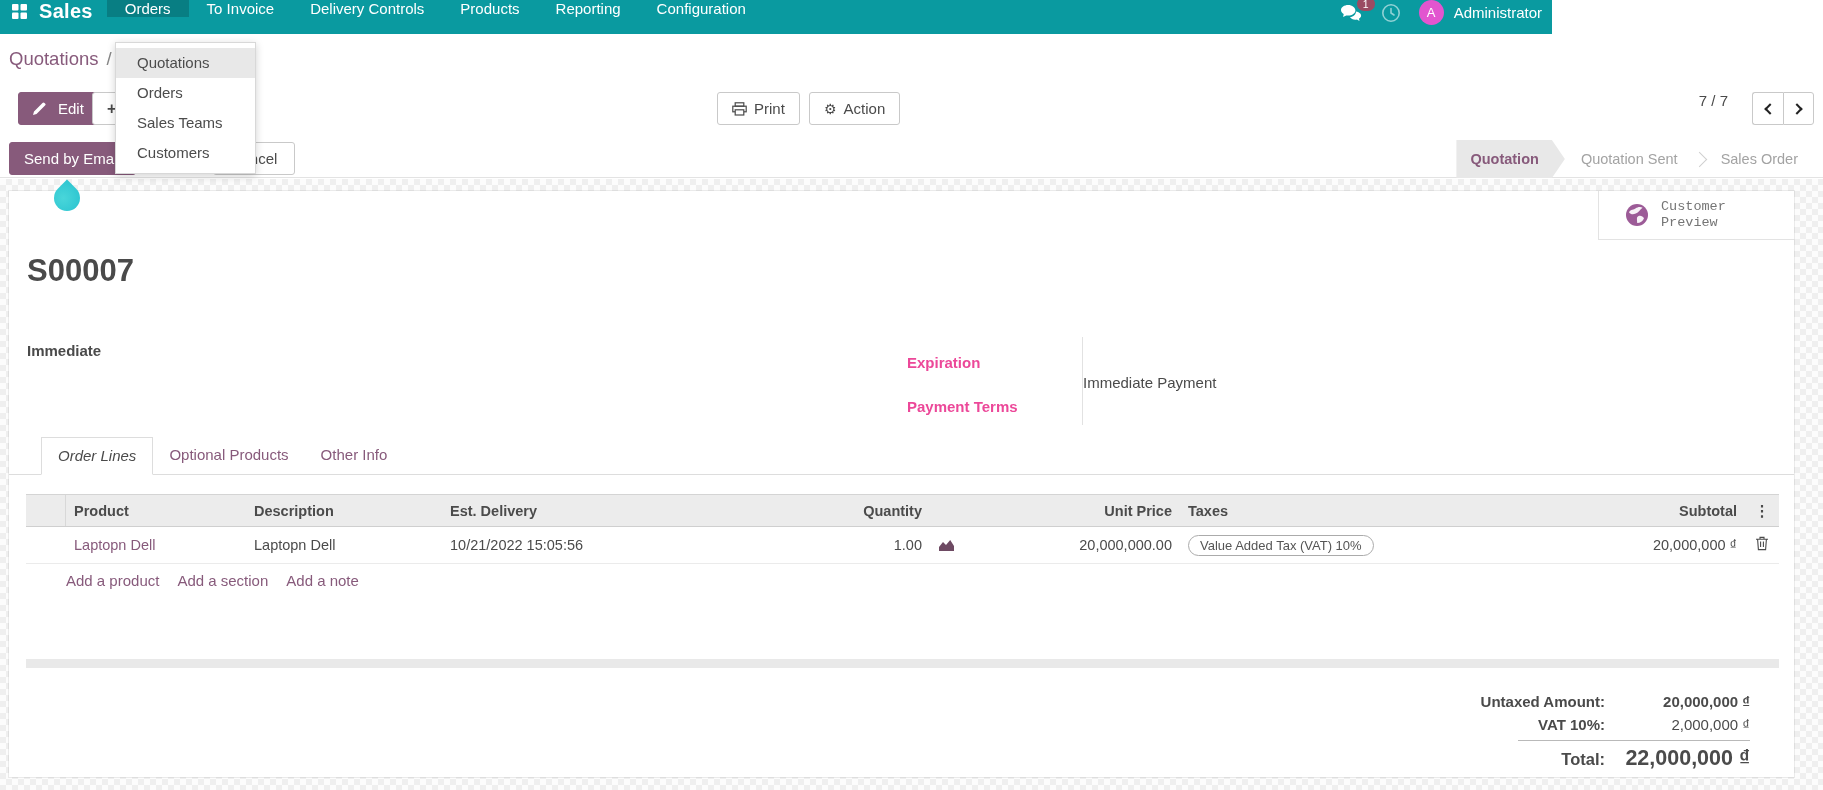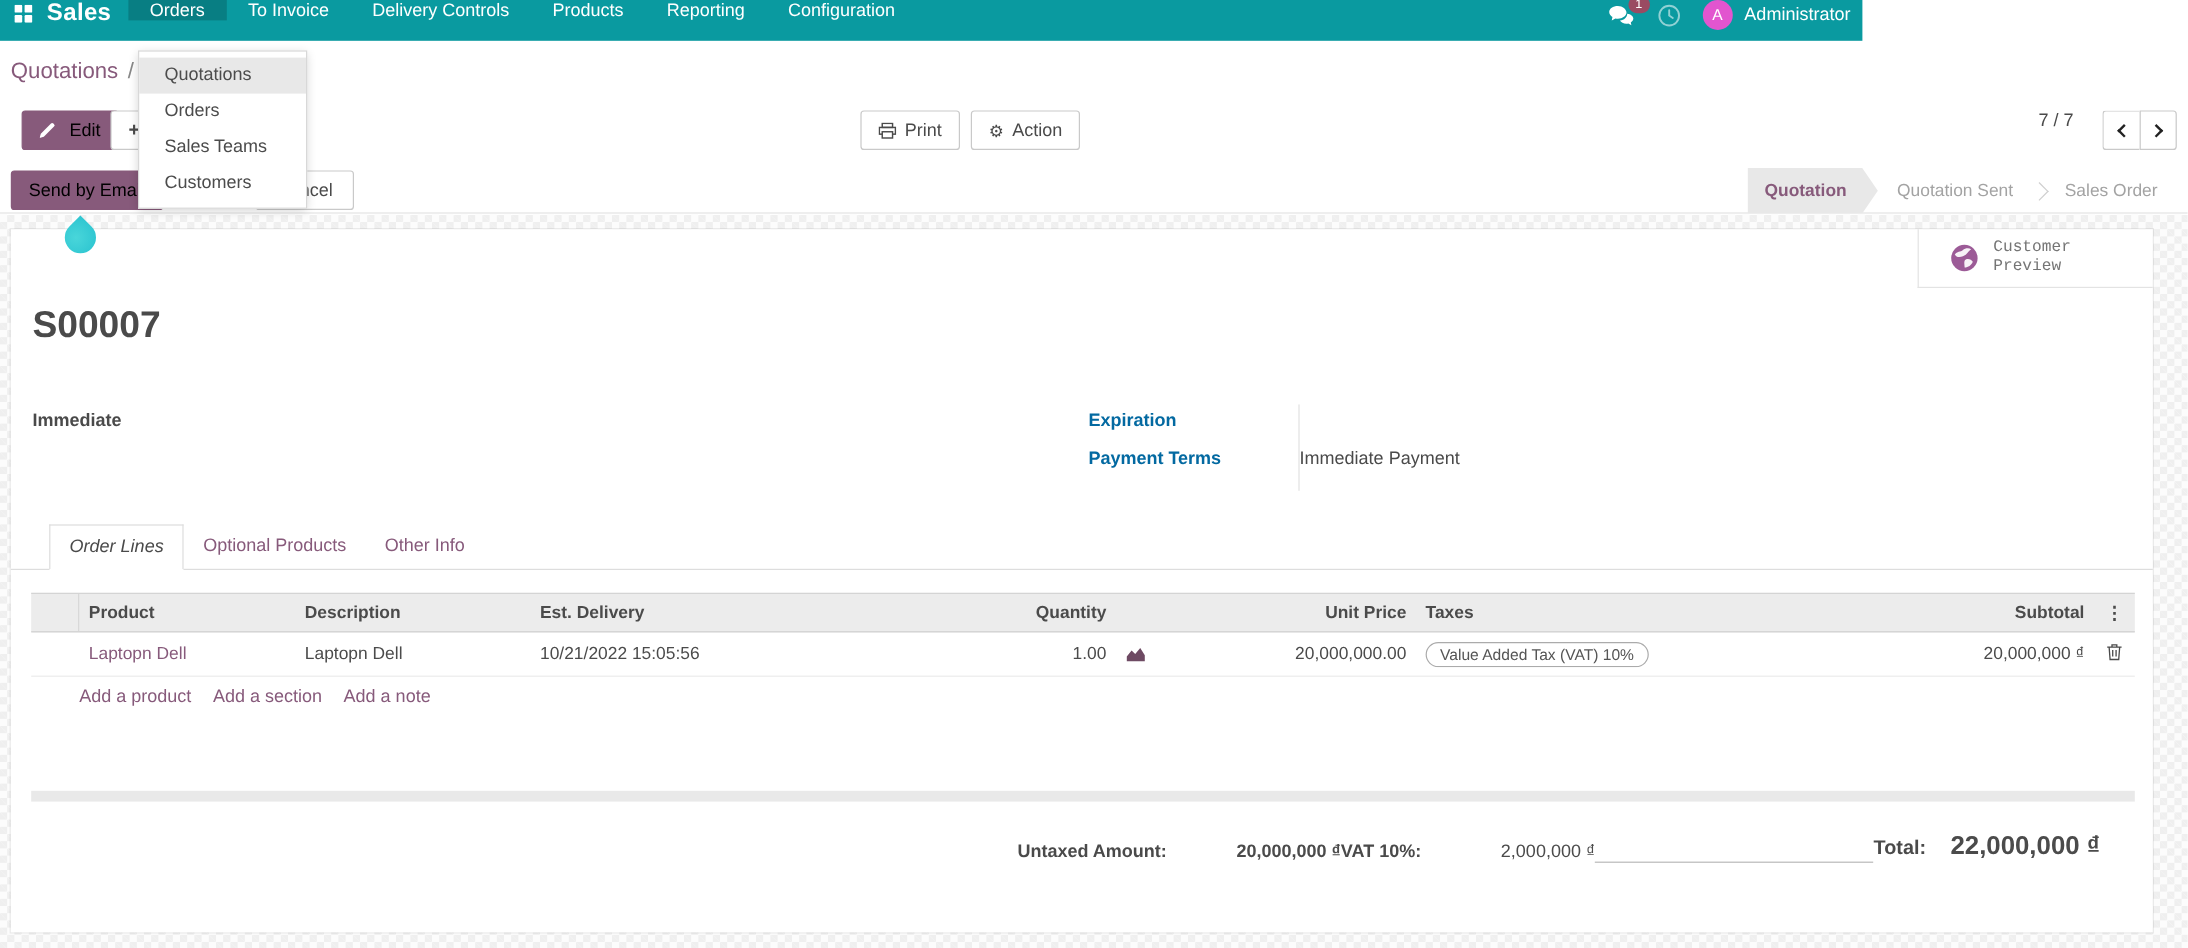--- a/index.html
+++ b/index.html
@@ -23,21 +23,21 @@
 
   
   .control-panel { position:absolute; left:0; top:34px; width:1823px; height:106px; background:#fff; }
   .breadcrumb { position:absolute; left:9px; top:14px; font-size:18.5px;
     color:var(--accent-purple,#875A7B); }
   .breadcrumb .sep { margin-left:8px; color:#888; }
   .btn-row { position:absolute; left:0; top:58px; width:100%; height:34px; }
   .btn { display:inline-flex; align-items:center; gap:7px; height:33px; padding:0 14px;
     font-size:15px; border-radius:3px; border:1px solid #c9c9c9; background:#fff;
     color:#4a4a4a; cursor:pointer; vertical-align:top; }
-  .btn.primary { background:var(--accent-purple,#875A7B); border-color:var(--accent-purple,#875A7B); color:#000000;gap:12px; }
+  .btn.primary { background:var(--accent-purple,#875A7B); border-color:var(--accent-purple,#875A7B); color:#ffffff;gap:12px; }
   .btn-edit { position:absolute; left:18px; }
   .btn-create { position:absolute; left:92px; width:92px; }
   .btn-print { position:absolute; left:717px; }
   .btn-action { position:absolute; left:809px; }
   .pager { position:absolute; right:9px; top:0; display:flex; align-items:flex-start; gap:24px; }
   .pager-count { font-size:15px; color:#4a4a4a; }
   .pager-btns { display:flex; }
   .pager-btn { width:31px; height:33px; border:1px solid #c9c9c9; background:#fff;
     display:flex; align-items:center; justify-content:center; cursor:pointer; }
   .pager-btn:first-child { border-right:none; border-radius:3px 0 0 3px; }
@@ -82,21 +82,21 @@
 
   .sheet-title { position:absolute; left:18px; top:62px; font-size:31px; font-weight:bold; color:#4a4a4a; }
 
   .fields-left { position:absolute; left:18px; top:146px; display:flex; }
   .fields-left .flabel { width:176px; font-size:15px; font-weight:bold; color:#4a4a4a; padding-top:5px; }
   .fields-left .fvals { border-left:1px solid #e2e2e2; min-height:56px; padding:5px 0 0 10px; }
   .link { color:var(--accent-purple,#875A7B); text-decoration:none; font-size:15px; cursor:pointer; }
 
   .fields-right { position:absolute; left:898px; top:146px; display:flex; }
   .fr-labels { width:175px; display:flex; flex-direction:column; }
-  .fr-labels div { font-size:15px; font-weight:bold; color:#0369a1; height:32px; padding-top:5px; }
+  .fr-labels div { font-size:15px; font-weight:bold; color:#ec4899; height:32px; padding-top:5px;margin-top:12px; }
   .fr-vals { border-left:1px solid #e2e2e2; min-height:72px; 
     display:flex; flex-direction:column; }
   .fr-vals div { font-size:15px; color:#4a4a4a; height:32px; padding-top:5px; min-width:180px; }
 
   
   .tabs { position:absolute; left:0; top:246px; width:100%; padding-left:32px;
     display:flex; border-bottom:1px solid #ddd; }
   .tab { padding:9px 16px 10px; font-size:15px; color:var(--accent-purple,#875A7B);
     cursor:pointer; margin-bottom:-1px; }
   .tab.active { color:#4a4a4a; background:#fff; border:1px solid #ddd; border-bottom:1px solid #fff;font-style:italic; }
@@ -115,21 +115,21 @@
   .dots { text-align:center; font-weight:bold; color:#4a4a4a; font-size:15px; cursor:pointer; }
   .tax-pill { display:inline-block; border:1px solid #ababab; border-radius:12px;
     padding:2px 11px; font-size:13px; color:#555; background:#fff; }
   .qty-cell { display:flex; align-items:center; justify-content:flex-end; gap:0; }
   .chart-cell { padding-left:8px !important; display:flex; align-items:center; }
   .trash-cell { text-align:center; cursor:pointer; }
   .add-links { display:flex; gap:18px; padding:8px 0 9px 40px; }
   .list-footer-band { position:absolute; left:17px; top:468px; width:1753px; height:9px; background:#e9e9e9; }
 
   
-  .totals { position:absolute; right:44px; top:502px; display:flex; align-items:flex-end; }
+  .totals { position:absolute; right:44px; top:502px; display:flex; flex-direction:column; align-items:flex-end; }
   .trow { display:flex; align-items:baseline; }
   .trow .tlabel { font-size:15px; font-weight:bold; color:#4a4a4a; }
   .trow .tval { min-width:135px; text-align:right; font-size:15px; margin-left:10px; }
   .trow.untaxed .tval { font-weight:bold; }
   .trow { margin-bottom:6px; }
   .total-divider { width:232px; border-top:1px solid #b9b9b9; margin:1px 0 5px; }
   .trow.grand .tlabel { font-size:16.5px; }
   .trow.grand .tval { font-size:21.5px; font-weight:bold; }
 
   

